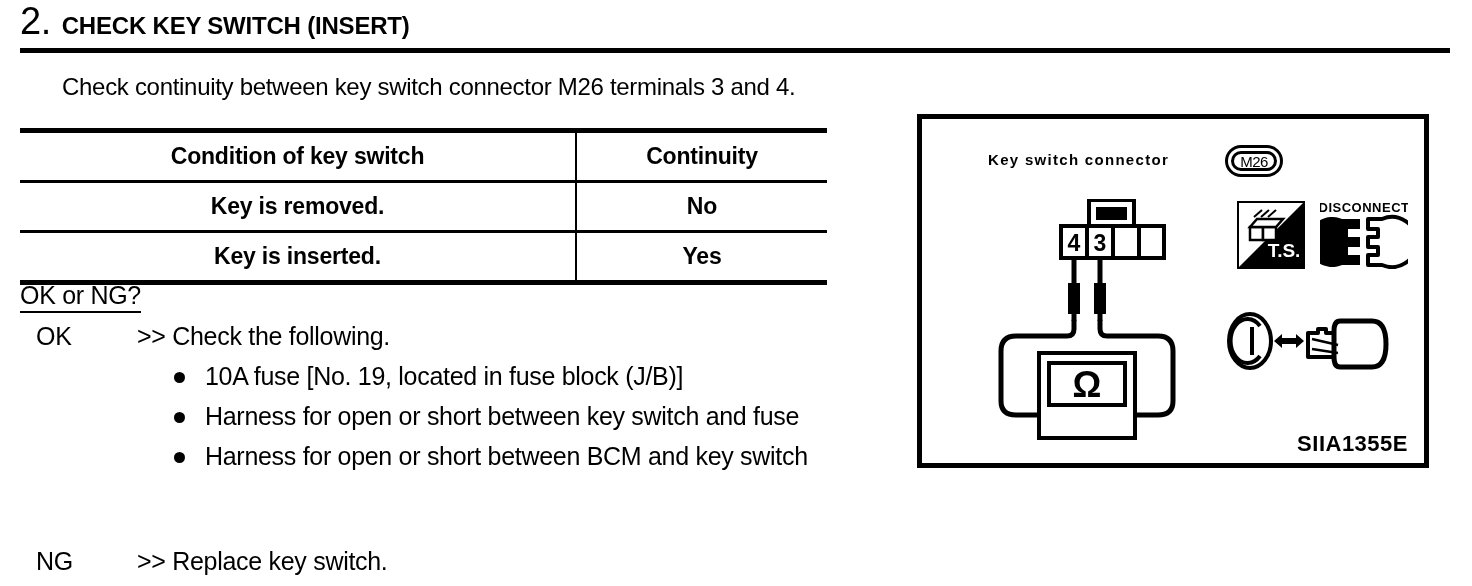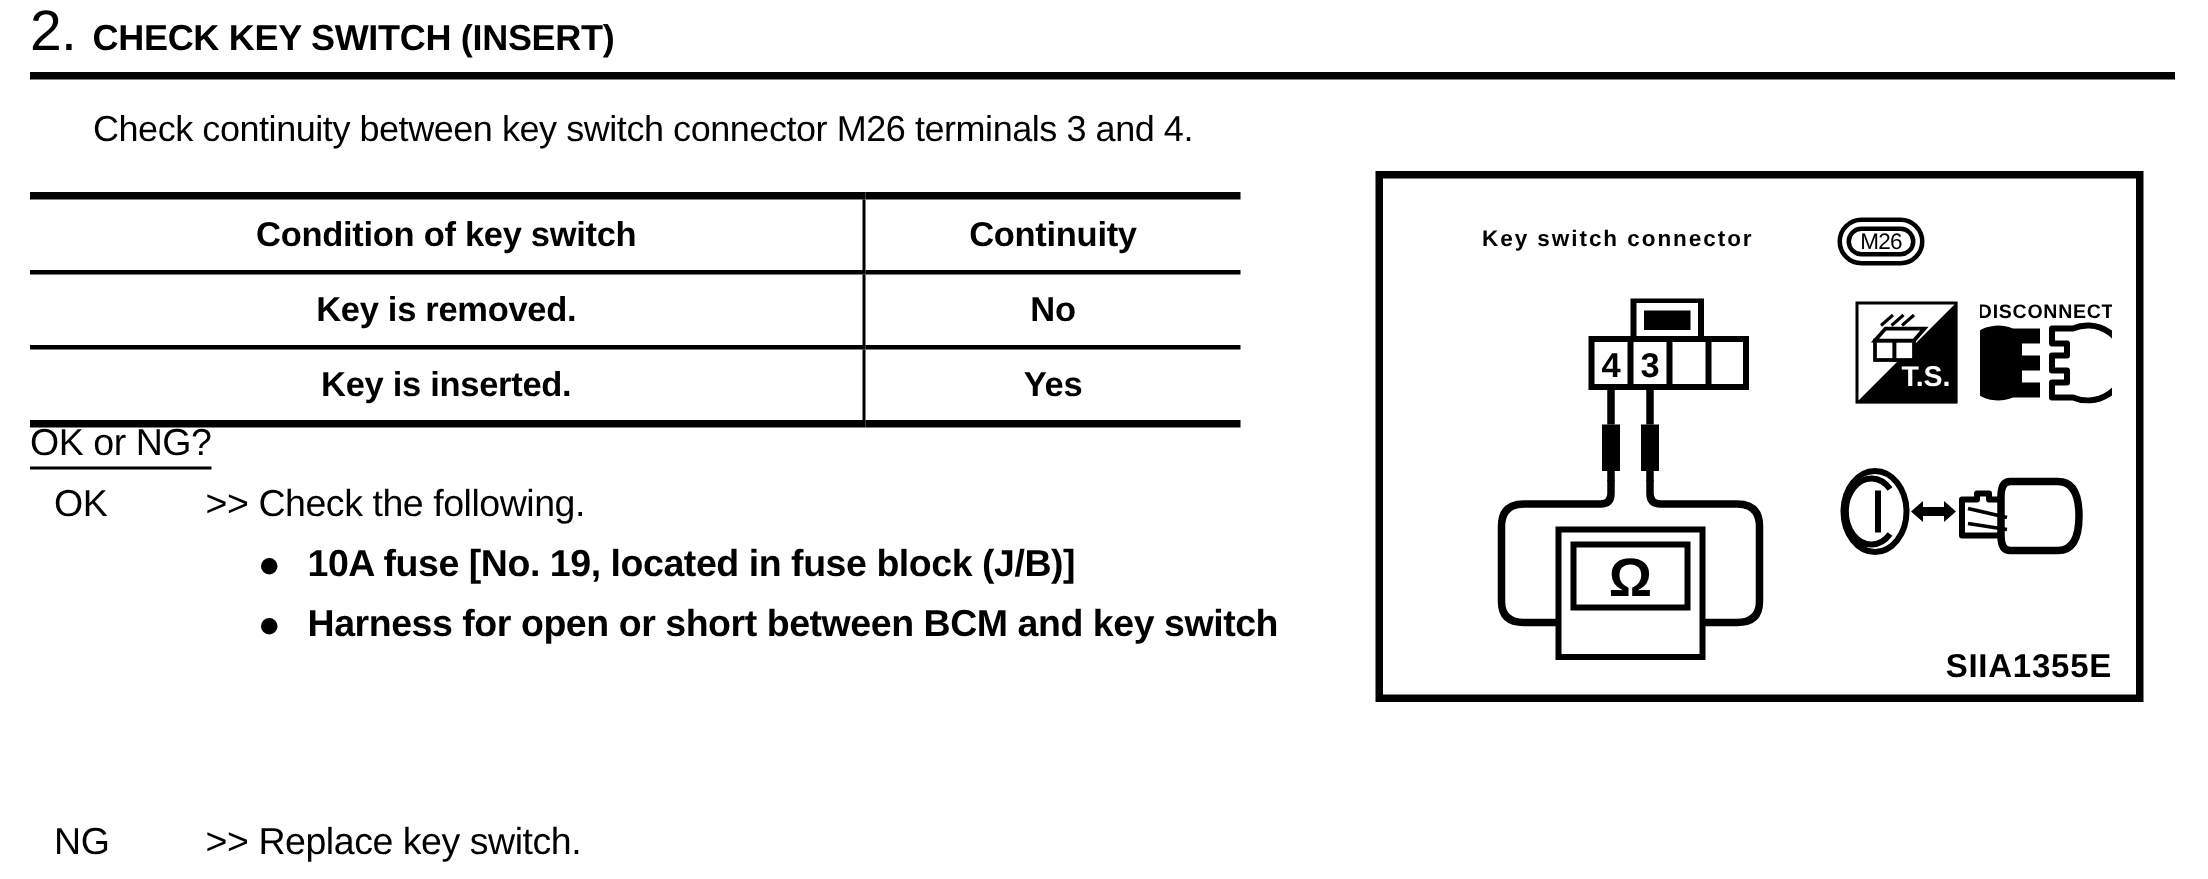--- a/index.html
+++ b/index.html
@@ -128,21 +128,21 @@
   .bullet.nojustify { text-align: left; }
   .bullet .dot {
     position: absolute;
     left: 4px;
     top: 12px;
     width: 11px;
     height: 11px;
     border-radius: 50%;
     background: #000;
   }
-  .bullet .txt { display: inline; font-weight: bold; }
+  .bullet .txt { display: inline; }
 
   
   #figure {
     position: absolute;
     left: 917px;
     top: 114px;
     width: 512px;
     height: 354px;
     border: 5px solid #000;
     box-sizing: border-box;
@@ -236,20 +236,24 @@
   <span class="tag">OK</span><span>&gt;&gt;</span>&nbsp;<span>Check the following.</span>
 </div>
 
 <div id="bullets">
   <div class="bullet nojustify">
     <span class="dot"></span>
     <span class="txt">10A fuse [No. 19, located in fuse block (J/B)]</span>
   </div>
   <div class="bullet">
     <span class="dot"></span>
+    <span class="txt">Harness for open or short between key switch and fuse</span>
+  </div>
+  <div class="bullet">
+    <span class="dot"></span>
     <span class="txt">Harness for open or short between BCM and key switch</span>
   </div>
 </div>
 
 <div class="result-row" id="ng-row">
   <span class="tag">NG</span><span>&gt;&gt;</span>&nbsp;<span>Replace key switch.</span>
 </div>
 
 <div id="figure">
 

